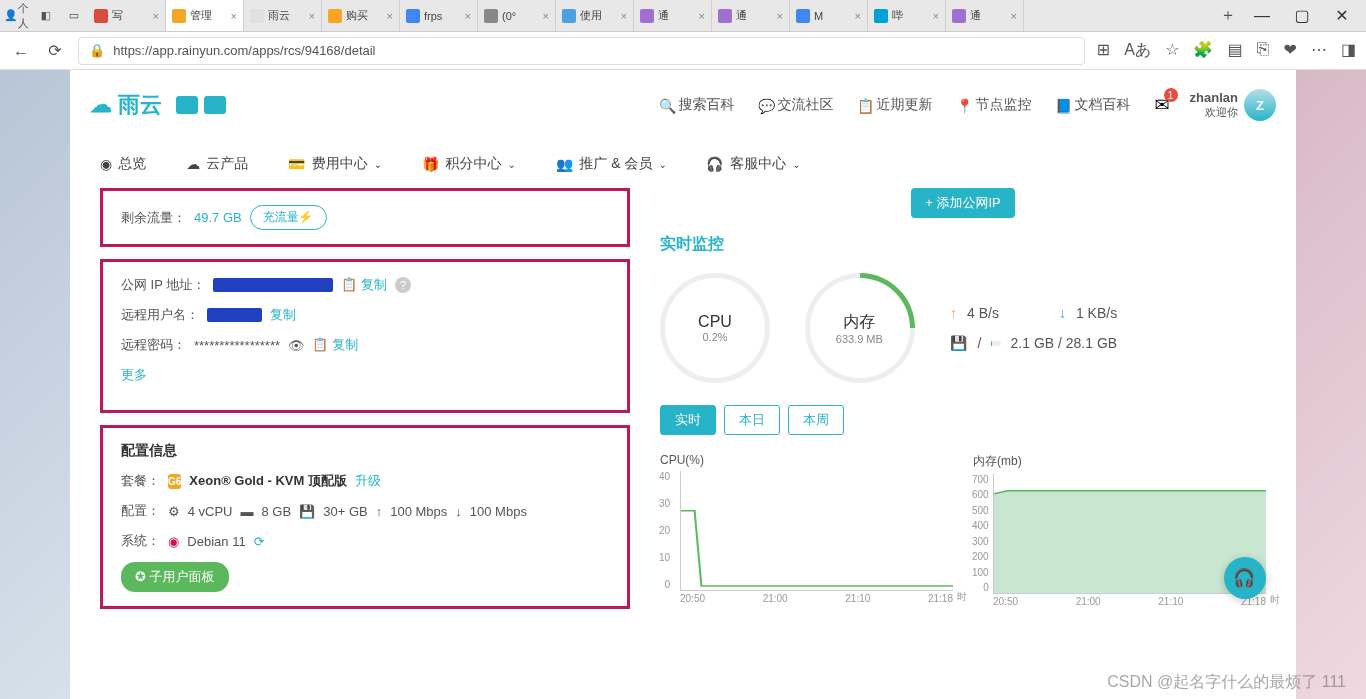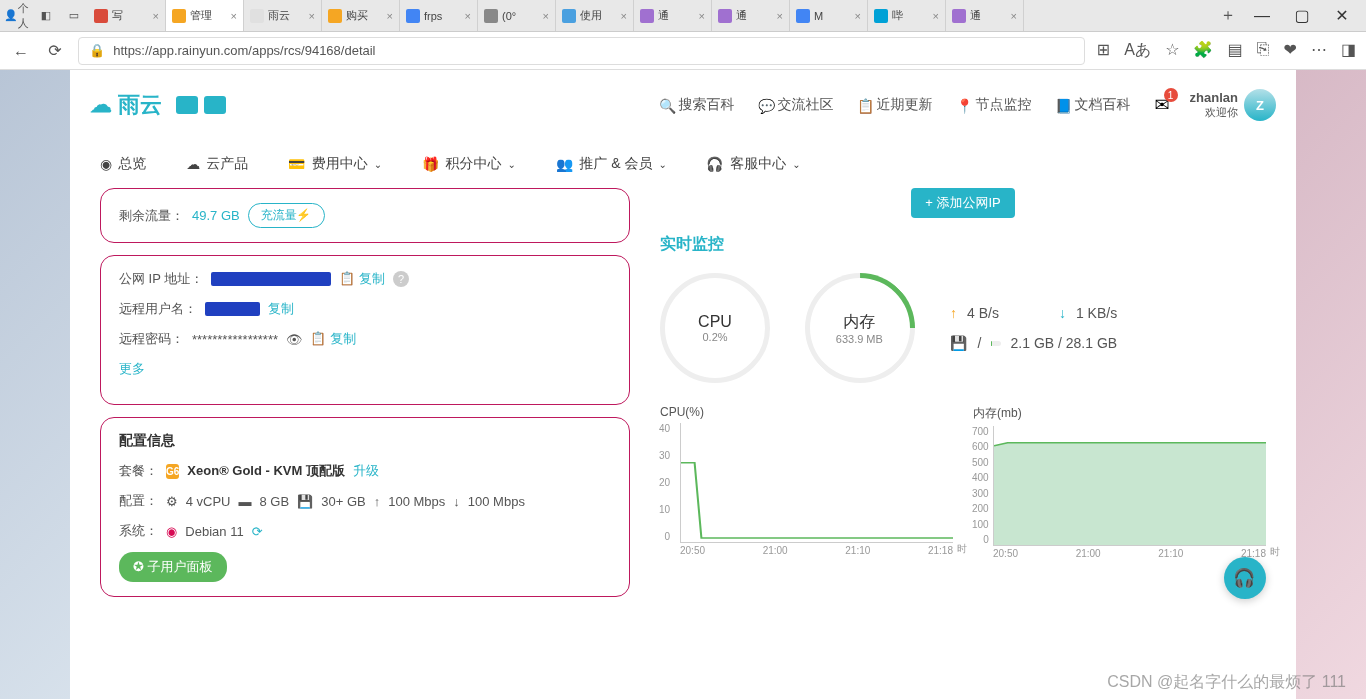--- a/index.html
+++ b/index.html
@@ -45,21 +45,21 @@
 
 
 .subnav { height:48px; display:flex; align-items:center; padding:0 30px; gap:40px; font-size:14px; color:#444; font-weight:500; }
 .subnav .item { display:flex; align-items:center; gap:6px; cursor:pointer; }
 
 
 .main { display:flex; padding:0 30px 20px; gap:30px; height:calc(100% - 118px); overflow:hidden; }
 .left-col { width:530px; }
 .right-col { flex:1; }
 
-.card { border:1px solid #be185d; border-radius:14px; padding:14px 18px; margin-bottom:12px; font-size:14px; color:#555; }
+.card { border:3px solid #be185d; border-radius:0; padding:14px 18px; margin-bottom:12px; font-size:14px; color:#555; }
 .card h4 { font-size:14px; color:#333; margin-bottom:12px; font-weight:600; }
 .row { display:flex; align-items:center; gap:8px; margin-bottom:12px; font-size:13px; }
 .teal { color:#28B4C8; }
 .pill { border:1px solid #28B4C8; color:#28B4C8; border-radius:14px; padding:3px 12px; font-size:12px; cursor:pointer; }
 .censor { display:inline-block; width:120px; height:14px; background:#2040c0; border-radius:2px; }
 .censor.sm { width:55px; }
 .copy { color:#28B4C8; font-size:13px; cursor:pointer; }
 .help-ico { width:16px; height:16px; background:#ccc; border-radius:50%; display:inline-flex; align-items:center; justify-content:center; color:#fff; font-size:11px; }
 .badge-g6 { background:#f5a623; color:#fff; font-size:10px; padding:2px 0; border-radius:3px; font-weight:bold; }
 .green-btn { background:#5cb85c; color:#fff; border:none; border-radius:14px; padding:6px 14px; font-size:13px; cursor:pointer; }
@@ -321,20 +321,25 @@
             <div class="stat-row">
               <span>💾</span>
                 <span>/</span>
               <div class="disk-bar">
                   <div class="fill"></div>
                 </div>
               <span style="white-space:nowrap;">2.1 GB / 28.1 GB</span>
             </div>
           </div>
         </div>
+        <div class="time-btns" id="timebtns">
+            <button class="time-btn active">实时</button>
+            <button class="time-btn">本日</button>
+            <button class="time-btn">本周</button>
+          </div>
         <div class="charts">
           <div class="chart">
             <div class="chart-title">CPU(%)</div>
             <div class="chart-area">
               <div class="yaxis" id="cpuY">
                   <span>40</span>
                   <span>30</span>
                   <span>20</span>
                   <span>10</span>
                   <span>0</span>

